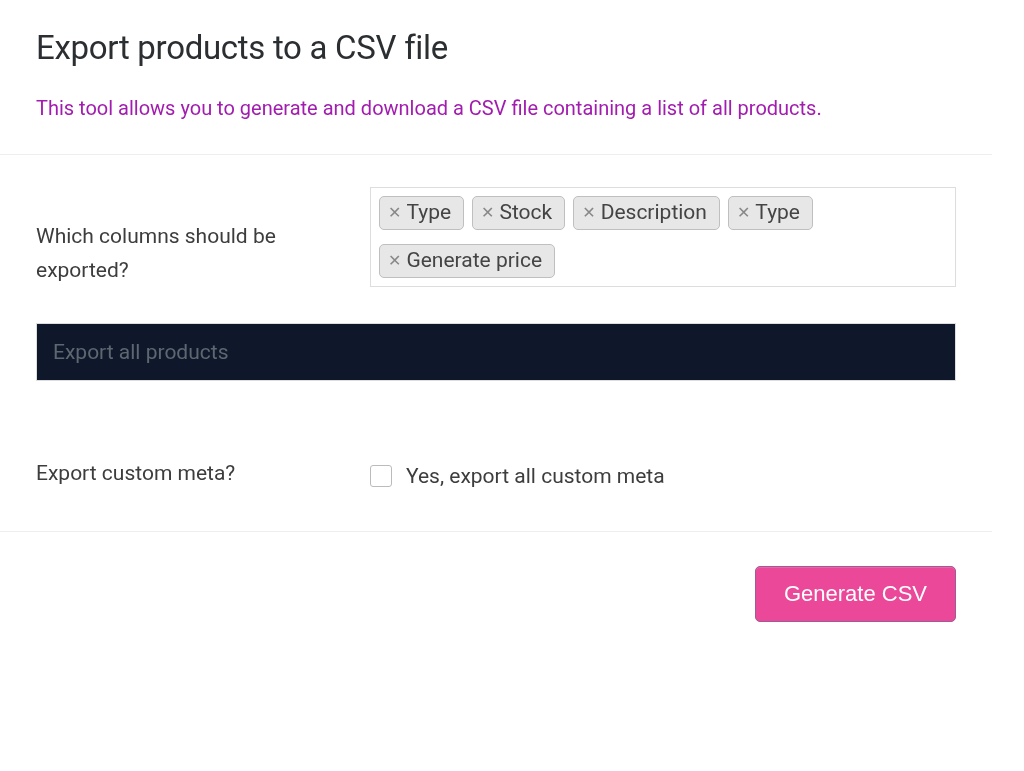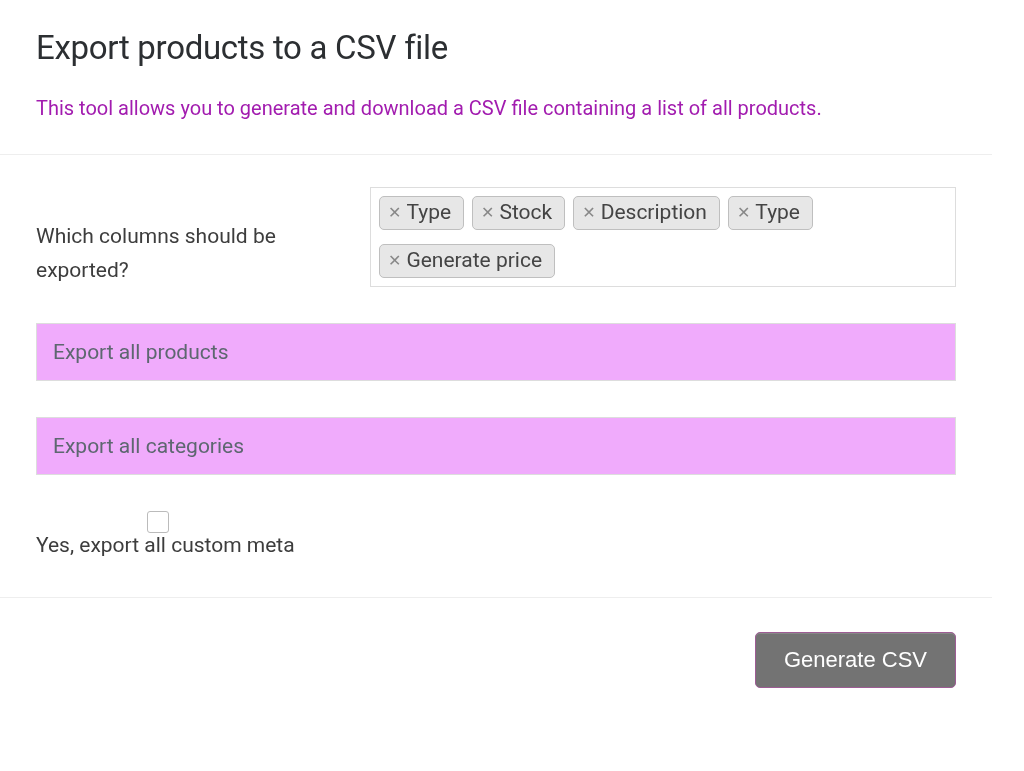--- a/index.html
+++ b/index.html
@@ -77,30 +77,29 @@
     font-size: 16px;
     color: #888;
     margin-right: 5px;
     line-height: 1;
     position: relative;
     top: 0.5px;
     cursor: pointer;
   }
   .single-select {
     border: 1px solid #ddd;
-    background: #f0abfc;
+    background: #0f172a;
     padding: 16px 16px;
     font-size: 21px;
     color: #5d6770;
     cursor: pointer;
   }
   .checkbox-row {
     display: inline-flex;
     align-items: center;
-    flex-direction: column;
   }
   .chk {
     width: 22px;
     height: 22px;
     border: 1px solid #bbb;
     border-radius: 3px;
     background: #fff;
     margin-right: 14px;
     flex-shrink: 0;
     cursor: pointer;
@@ -108,21 +107,21 @@
   .chk-label {
     font-size: 21px;
     color: #3d3d3d;
   }
   .footer {
     padding: 34px 36px 34px 36px;
     display: flex;
     justify-content: flex-end;
   }
   .btn-primary {
-    background: #737373;
+    background: #ec4899;
     border: 1px solid #9d5c94;
     border-radius: 5px;
     color: #fff;
     font-size: 22px;
     padding: 14px 28px;
     cursor: pointer;
     box-shadow: inset 0 1px 0 rgba(255,255,255,0.15);
   }
 </style>
 </head>
@@ -165,26 +164,24 @@
       </div>
     </div>
 
     <div class="row">
       <div class="input-col">
         <div class="single-select">Export all products</div>
       </div>
     </div>
 
     <div class="row">
-      <div class="input-col">
-        <div class="single-select">Export all categories</div>
-      </div>
     </div>
 
     <div class="row">
+      <div class="label-col">Export custom meta?</div>
       <div class="input-col">
         <label class="checkbox-row">
           <span class="chk"></span>
           <span class="chk-label">Yes, export all custom meta</span>
         </label>
       </div>
     </div>
 
   </div>
 

